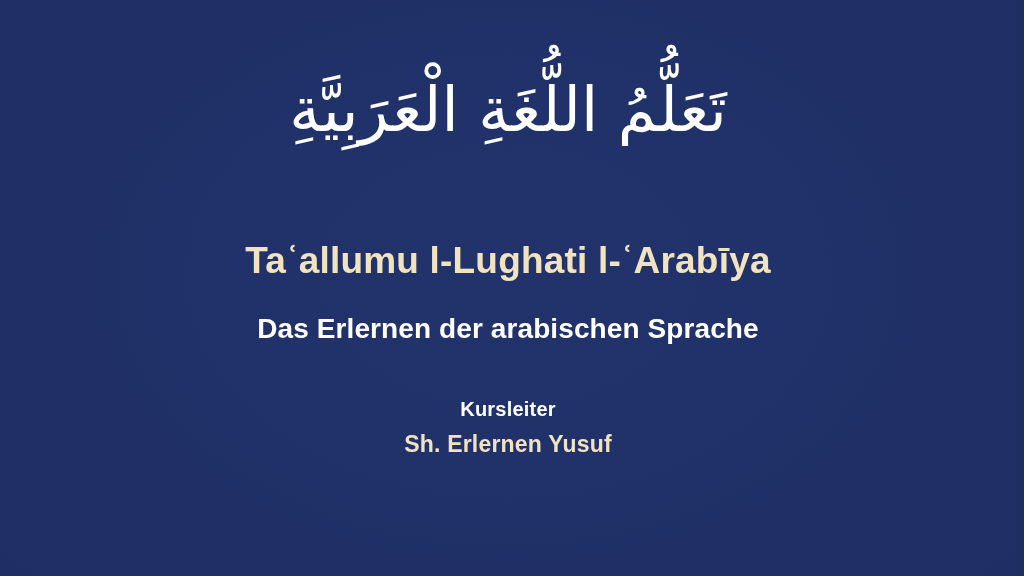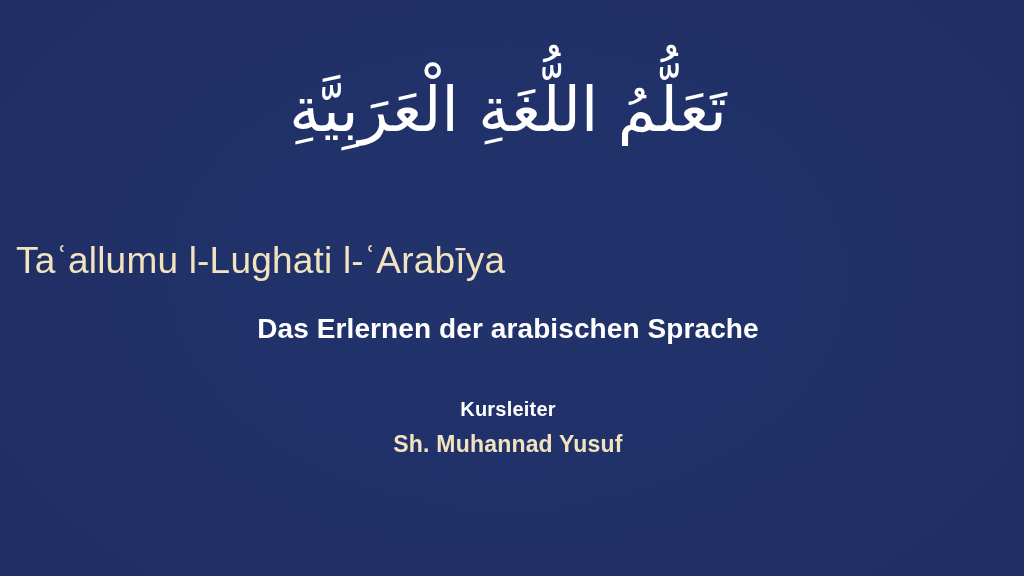--- a/index.html
+++ b/index.html
@@ -45,25 +45,26 @@
     font-weight: 400;
     line-height: 1.55;
     letter-spacing: 0;
     white-space: nowrap;
   }
 
   
   .translit {
     position: absolute;
     top: 240px;
-    left: 16px;
+    left: 0;
     right: 0;
+    text-align: center;
     color: #f2e3c0;
     font-size: 37px;
-    font-weight: normal;
+    font-weight: bold;
     line-height: 1.12;
     letter-spacing: 0.2px;
     white-space: nowrap;
   }
 
   
   .subtitle-de {
     position: absolute;
     top: 296px;
     left: 0;
@@ -111,16 +112,16 @@
 <div id="slide" style="background-color: rgb(30, 45, 98); background-image: radial-gradient(900px 620px at 50% 48%, rgb(34, 51, 108) 0%, rgb(30, 45, 98) 100%);">
 
   <div class="arabic-title" style="color: rgb(255, 255, 255);">تَعَلُّمُ اللُّغَةِ الْعَرَبِيَّةِ</div>
 
   <div class="translit" style="color: rgb(242, 227, 192);">Taʿallumu l-Lughati l-ʿArabīya</div>
 
   <div class="subtitle-de" style="color: rgb(255, 255, 255); margin-top: 17px;">Das Erlernen der arabischen Sprache</div>
 
   <div class="instructor-block">
     <span class="instructor-label" style="color: rgb(255, 255, 255);">Kursleiter</span>
-    <span class="instructor-name" style="color: rgb(242, 227, 192);">Sh. Muhannad Yusuf</span>
+    <span class="instructor-name" style="color: rgb(242, 227, 192);">Sh. Erlernen Yusuf</span>
   </div>
 
 </div>
 
 </body></html>

